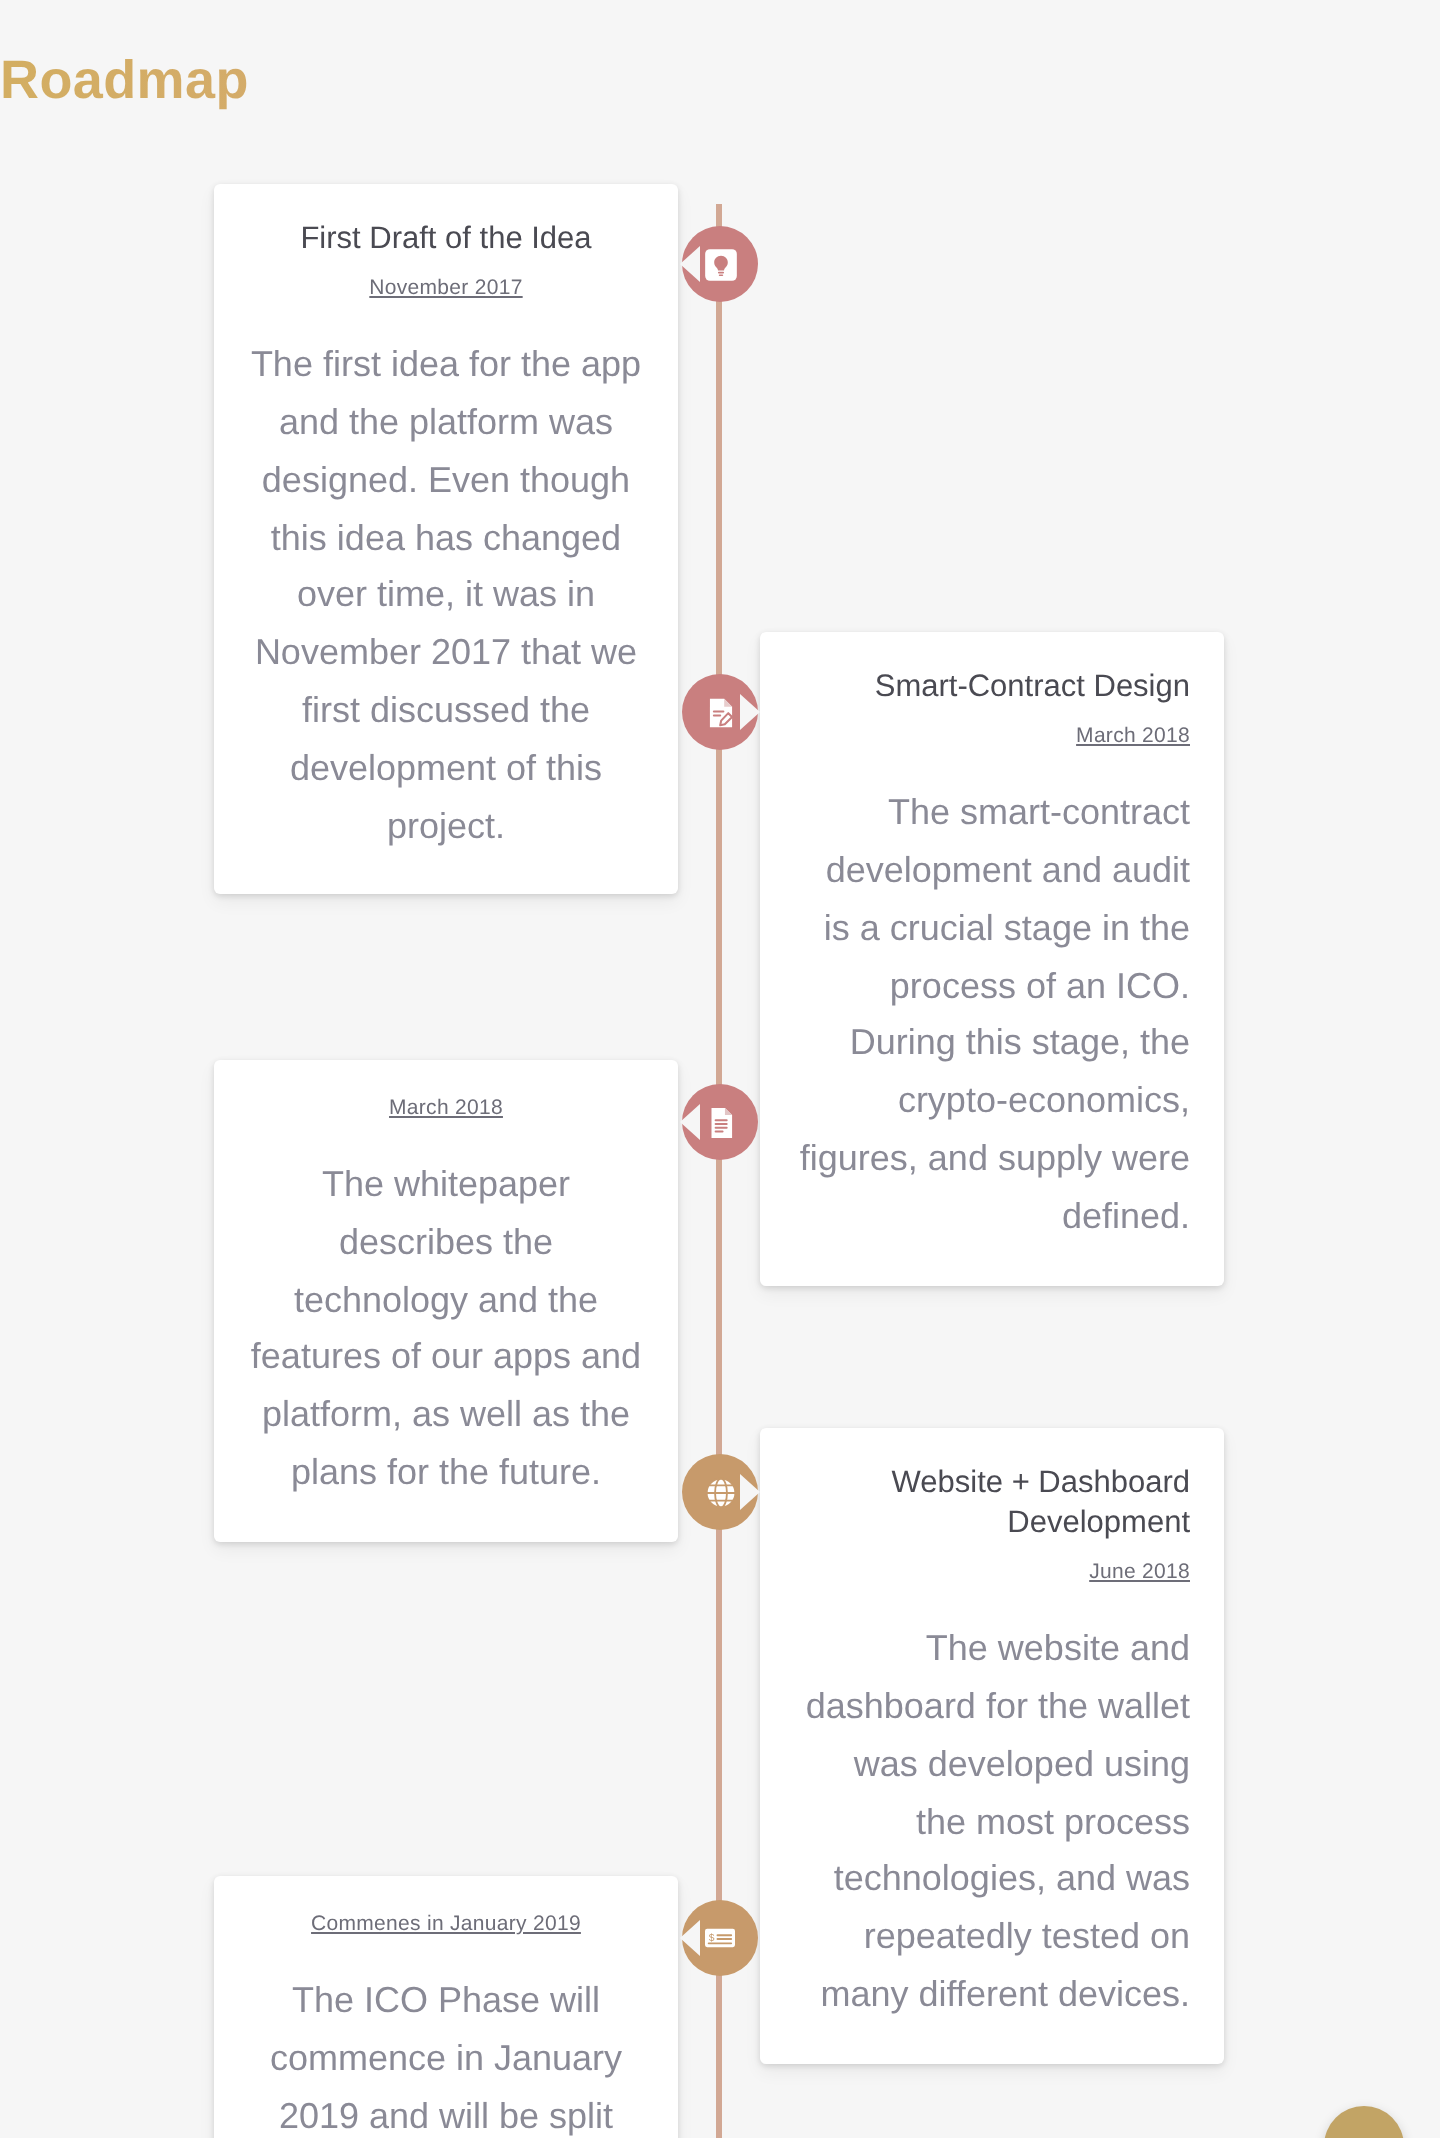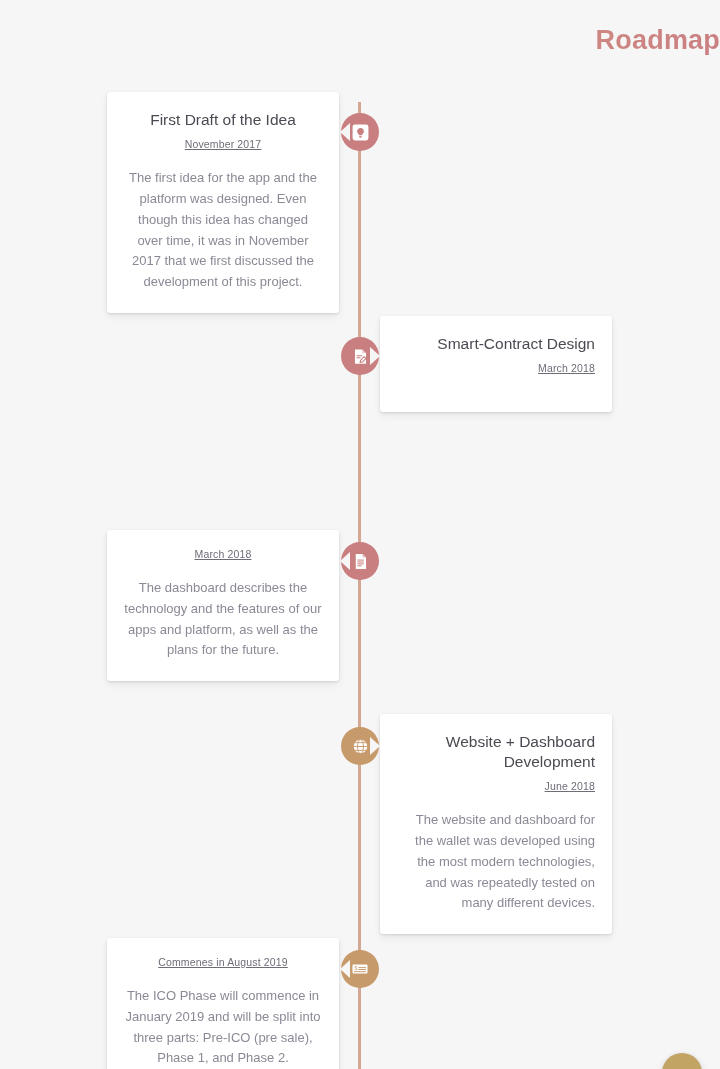--- a/index.html
+++ b/index.html
@@ -17,21 +17,21 @@
   }
 
   .page {
     width: 720px;
     height: 1069px;
     position: relative;
   }
 
   
   .page-title {
-    text-align: right;
+    text-align: left;
     font-size: 27px;
     font-weight: bold;
     letter-spacing: 0.2px;
     padding-top: 25px;
     background: linear-gradient(90deg, #d3ae62 0%, #d5a873 40%, #cf8b80 72%, #ca7f82 100%);
     -webkit-background-clip: text;
     background-clip: text;
     -webkit-text-fill-color: transparent;
     color: #cf9071;
   }
@@ -83,21 +83,21 @@
 
   .card-date {
     font-size: 10.5px;
     color: #6d6d78;
     letter-spacing: 0.15px;
     margin-bottom: 18px;
     text-decoration: underline;
   }
 
   .card-body {
-    font-size: 13px;
+    font-size: 18px;
     line-height: 1.6;
     color: #8a8a96;
   }
 
   
   .tl-badge {
     position: absolute;
     left: 341px;
     width: 38px;
     height: 38px;
@@ -171,75 +171,76 @@
             <rect x="10.6" y="18" width="2.8" height="1" rx="0.5" fill="#c97f7f"></rect>
           </svg>
         </span>
       </div>
     </div>
 
     <div class="tl-row">
       <div class="tl-card right" style="top:214px;">
         <div class="card-title">Smart-Contract Design</div>
         <div class="card-date">March 2018</div>
+        <div class="card-body">The smart-contract development and audit is a crucial stage in the process of an ICO. During this stage, the crypto-economics, figures, and supply were defined.</div>
       </div>
       <div class="tl-badge rose point-right" style="top:235px;">
         <span class="notch"></span>
         <span>
           <svg width="19" height="19" viewBox="0 0 24 24">
             <path d="M5 3h9l5 5v13H5z" fill="#ffffff"></path>
             <path d="M14 3l5 5h-5z" fill="#e8cdcd"></path>
             <path d="M7.5 11h6M7.5 13.6h4" stroke="#c97f7f" stroke-width="1.3" stroke-linecap="round"></path>
             <path d="M16.6 12.1l2.4 2.4-4.6 4.6-2.9 0.6 0.6-2.9z" fill="#ffffff" stroke="#c97f7f" stroke-width="1.3" stroke-linejoin="round"></path>
           </svg>
         </span>
       </div>
     </div>
 
     <div class="tl-row">
       <div class="tl-card left" style="top:418px;">
         <div class="card-date">March 2018</div>
-        <div class="card-body">The dashboard describes the technology and the features of our apps and platform, as well as the plans for the future.</div>
+        <div class="card-body">The whitepaper describes the technology and the features of our apps and platform, as well as the plans for the future.</div>
       </div>
       <div class="tl-badge rose point-left" style="top:430px;">
         <span class="notch"></span>
         <span>
           <svg width="19" height="19" viewBox="0 0 24 24">
             <path d="M6 2.5h8.5L19 7v14.5H6z" fill="#ffffff"></path>
             <path d="M14.5 2.5L19 7h-4.5z" fill="#e2c5c5"></path>
             <path d="M8.6 10.2h7M8.6 12.6h7M8.6 15h7M8.6 17.4h4.4" stroke="#c97f7f" stroke-width="1.25" stroke-linecap="round"></path>
           </svg>
         </span>
       </div>
     </div>
 
     <div class="tl-row">
       <div class="tl-card right" style="top:592px;">
         <div class="card-title">Website + Dashboard Development</div>
         <div class="card-date">June 2018</div>
-        <div class="card-body">The website and dashboard for the wallet was developed using the most modern technologies, and was repeatedly tested on many different devices.</div>
+        <div class="card-body">The website and dashboard for the wallet was developed using the most process technologies, and was repeatedly tested on many different devices.</div>
       </div>
       <div class="tl-badge tan point-right" style="top:605px;">
         <span class="notch"></span>
         <span>
           <svg width="21" height="21" viewBox="0 0 24 24">
             <circle cx="12" cy="12" r="8.2" fill="#ffffff"></circle>
             <g stroke="#c79a6b" stroke-width="1.05" fill="none">
               <circle cx="12" cy="12" r="8.2"></circle>
               <ellipse cx="12" cy="12" rx="3.4" ry="8.2"></ellipse>
               <path d="M3.8 12h16.4M5.1 7.6h13.8M5.1 16.4h13.8"></path>
             </g>
           </svg>
         </span>
       </div>
     </div>
 
     <div class="tl-row">
       <div class="tl-card left" style="top:806px;">
-        <div class="card-date">Commenes in August 2019</div>
+        <div class="card-date">Commenes in January 2019</div>
         <div class="card-body">The ICO Phase will commence in January 2019 and will be split into three parts: Pre-ICO (pre sale), Phase 1, and Phase 2.</div>
       </div>
       <div class="tl-badge tan point-left" style="top:818px;">
         <span class="notch"></span>
         <span>
           <svg width="20" height="20" viewBox="0 0 24 24">
             <rect x="3" y="6.5" width="18" height="11" rx="1.3" fill="#ffffff"></rect>
             <text x="7" y="13.6" font-size="6.2" font-family="'Liberation Sans', sans-serif" fill="#c79a6b" text-anchor="middle">$</text>
             <path d="M10.5 10.3h8.2M10.5 12.6h8.2M5.2 15.2h13.5" stroke="#c79a6b" stroke-width="1.15" stroke-linecap="round"></path>
           </svg>

